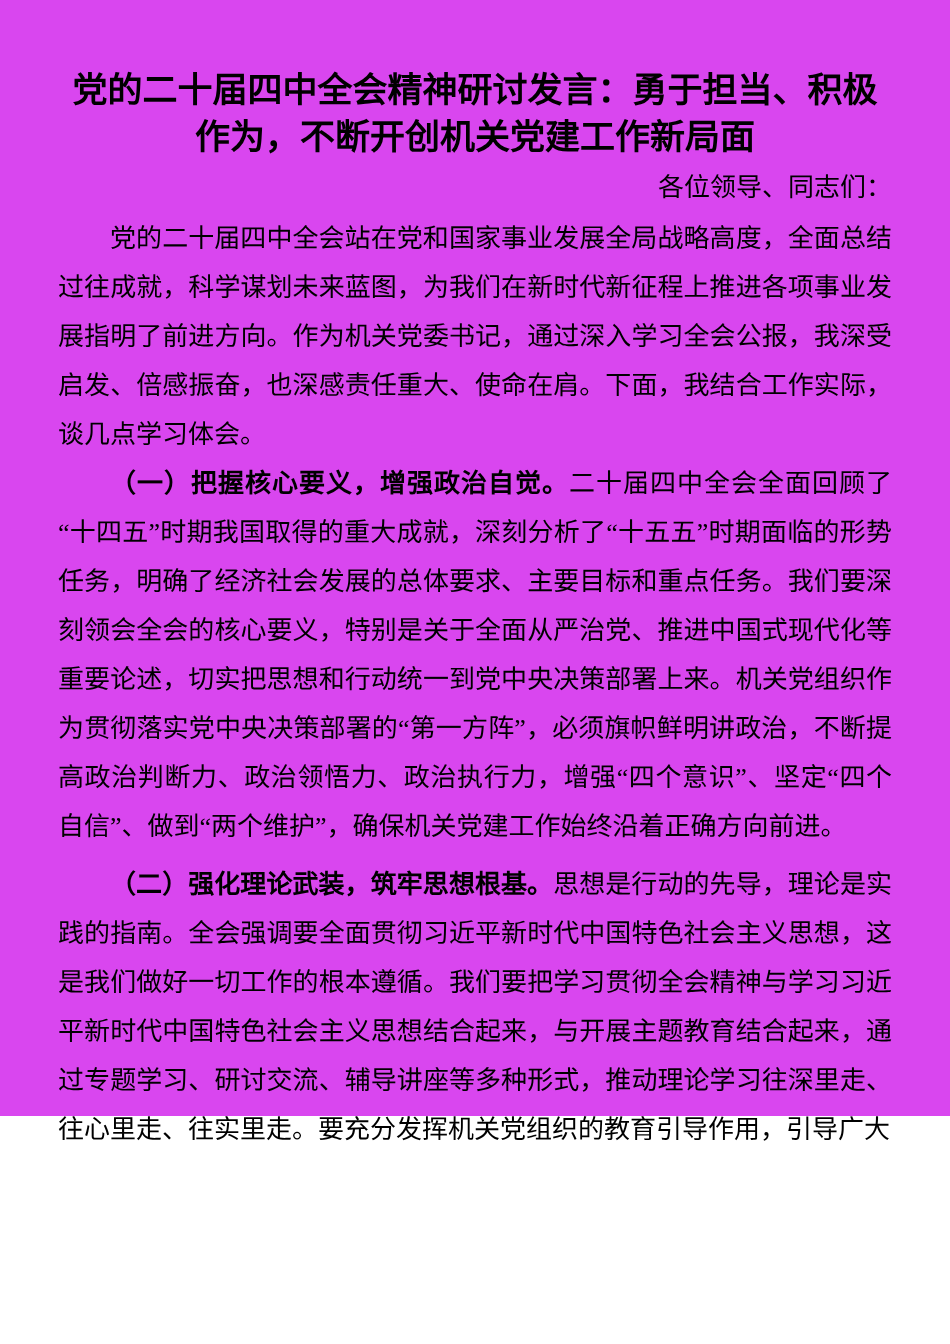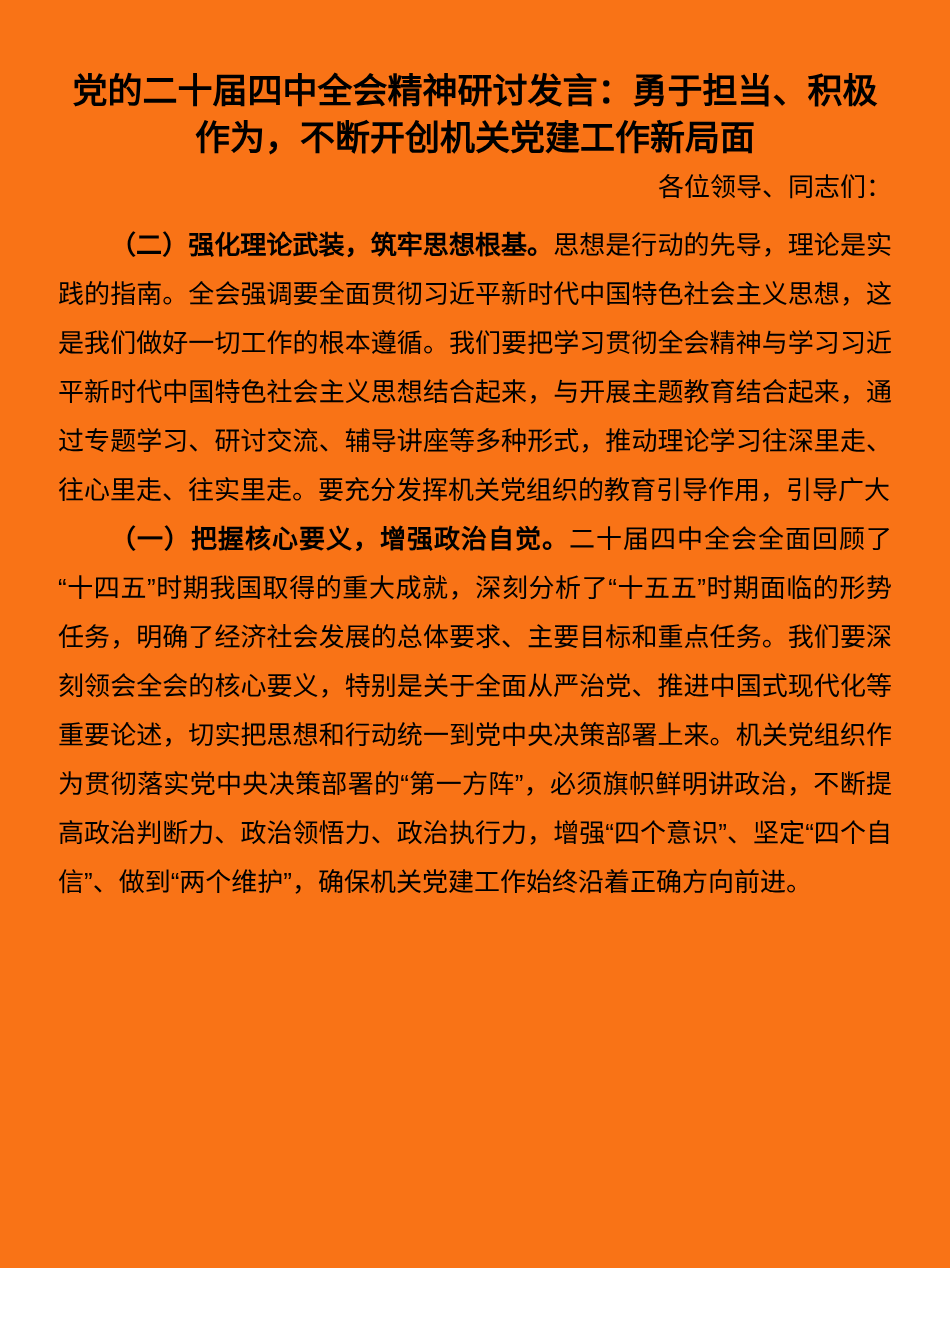--- a/index.html
+++ b/index.html
@@ -10,23 +10,24 @@
     width: 950px;
     height: 1344px;
     background: #ffffff;
     color: #000000;
     overflow: hidden;
     font-family: "Liberation Sans", sans-serif;
   }
   .page {
     box-sizing: border-box;
     width: 950px;
-    height: 1268px;
+    height: 1116px;
     padding: 67px 58px 0 58px;
-    background: #f97316;
+    background: #d946ef;
+    font-family: Liberation Serif, serif;
   }
   .doc-title {
     margin: 0;
     font-size: 35px;
     line-height: 47px;
     font-weight: 700;
     text-align: center;
     color: #000000;
   }
   .greeting {
@@ -63,19 +64,20 @@
 </style>
 </head>
 <body>
 
 <div class="page">
 
   <h1 class="doc-title">党的二十届四中全会精神研讨发言：勇于担当、积极作为，不断开创机关党建工作新局面</h1>
 
   <p class="greeting">各位领导、同志们：</p>
 
+  <p class="body-para">党的二十届四中全会站在党和国家事业发展全局战略高度，全面总结过往成就，科学谋划未来蓝图，为我们在新时代新征程上推进各项事业发展指明了前进方向。作为机关党委书记，通过深入学习全会公报，我深受启发、倍感振奋，也深感责任重大、使命在肩。下面，我结合工作实际，谈几点学习体会。</p>
 
 
+  <p class="body-para subsection-1"><strong class="lead">（一）把握核心要义，增强政治自觉。</strong><span>二十届四中全会全面回顾了“十四五”时期我国取得的重大成就，深刻分析了“十五五”时期面临的形势任务，明确了经济社会发展的总体要求、主要目标和重点任务。我们要深刻领会全会的核心要义，特别是关于全面从严治党、推进中国式现代化等重要论述，切实把思想和行动统一到党中央决策部署上来。机关党组织作为贯彻落实党中央决策部署的“第一方阵”，必须旗帜鲜明讲政治，不断提高政治判断力、政治领悟力、政治执行力，增强“四个意识”、坚定“四个自信”、做到“两个维护”，确保机关党建工作始终沿着正确方向前进。</span></p>
+
   <p class="body-para subsection-2"><strong class="lead">（二）强化理论武装，筑牢思想根基。</strong><span>思想是行动的先导，理论是实践的指南。全会强调要全面贯彻习近平新时代中国特色社会主义思想，这是我们做好一切工作的根本遵循。我们要把学习贯彻全会精神与学习习近平新时代中国特色社会主义思想结合起来，与开展主题教育结合起来，通过专题学习、研讨交流、辅导讲座等多种形式，推动理论学习往深里走、往心里走、往实里走。要充分发挥机关党组织的教育引导作用，引导广大</span></p>
-
-  <p class="body-para subsection-1"><strong class="lead">（一）把握核心要义，增强政治自觉。</strong><span>二十届四中全会全面回顾了“十四五”时期我国取得的重大成就，深刻分析了“十五五”时期面临的形势任务，明确了经济社会发展的总体要求、主要目标和重点任务。我们要深刻领会全会的核心要义，特别是关于全面从严治党、推进中国式现代化等重要论述，切实把思想和行动统一到党中央决策部署上来。机关党组织作为贯彻落实党中央决策部署的“第一方阵”，必须旗帜鲜明讲政治，不断提高政治判断力、政治领悟力、政治执行力，增强“四个意识”、坚定“四个自信”、做到“两个维护”，确保机关党建工作始终沿着正确方向前进。</span></p>
 
 </div>
 
 </body></html>

